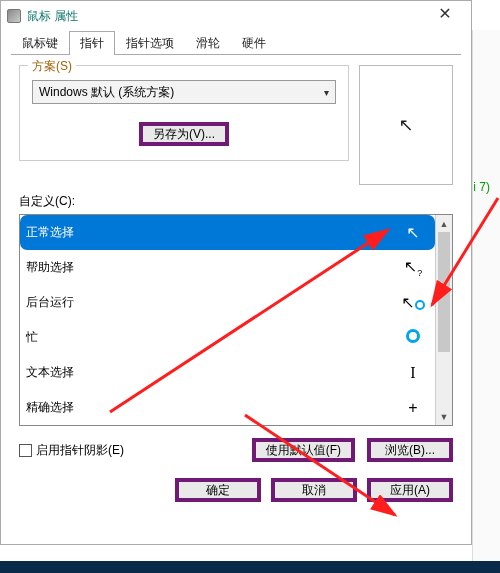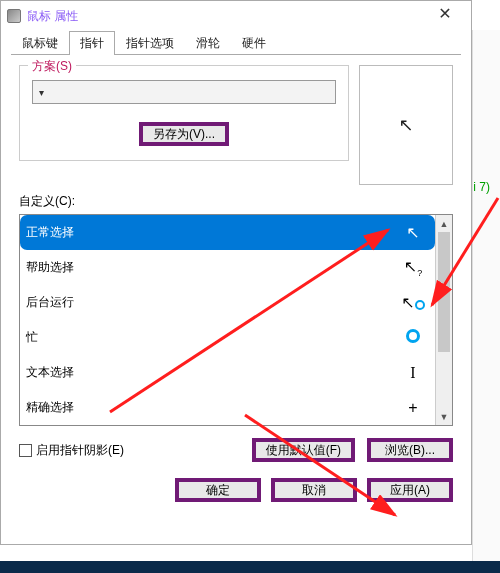--- a/index.html
+++ b/index.html
@@ -1,28 +1,28 @@
 <!DOCTYPE html>
 <html><head>
 <meta charset="utf-8">
 <style>
   * { box-sizing: border-box; font-family: "Microsoft YaHei", "Segoe UI", sans-serif; font-size: 12px; }
   body { margin: 0; background: #fff; width: 500px; height: 573px; overflow: hidden; position: relative; }
   .window { position: absolute; left: 0; top: 0; width: 472px; height: 545px; border: 1px solid #aaa; background: #fff; }
   .titlebar { height: 30px; display: flex; align-items: center; padding: 0 6px; }
   .title-ico { width: 14px; height: 14px; border: 1px solid #777; border-radius: 2px; margin-right: 6px; background: linear-gradient(135deg,#888,#ccc); }
-  .title-txt { flex: 1; font-size: 12px; color: #8b5cf6; }
+  .title-txt { flex: 1; font-size: 12px; color: #0f766e; }
   .close-btn { width: 40px; height: 28px; text-align: center; line-height: 24px; font-size: 16px; color: #333; font-weight: 200; cursor: default; }
   .tabs { display: flex; align-items: flex-end; height: 24px; padding: 0 10px; }
   .tab { padding: 3px 10px; border: 1px solid transparent; color: #222; border-bottom: none; cursor: default; }
   .tab.sel { border-color: #aaa; background: #fff; position: relative; z-index: 2; }
   .tabline { border-top: 1px solid #aaa; margin: -1px 10px 0 10px; }
   .body { padding: 10px 18px 6px 18px; }
   .group { border: 1px solid #ccc; padding: 10px 12px 14px 12px; position: relative; margin-bottom: 10px; }
-  .group-label { position: absolute; top: -8px; left: 8px; background: #fff; padding: 0 4px; color: #be185d; }
+  .group-label { position: absolute; top: -8px; left: 8px; background: #fff; padding: 0 4px; color: #a16207; }
   .scheme-row { display: flex; gap: 10px; align-items: flex-start; }
   .scheme-left { flex: 1; }
   .combo { width: 100%; height: 24px; border: 1px solid #999; display: flex; align-items: center; padding: 0 6px; justify-content: space-between; margin-top: 4px; background: #f3f3f3; }
   .combo-arrow { font-size: 10px; color: #333; }
   .btnrow { display: flex; gap: 18px; justify-content: center; margin-top: 18px; }
   .btn { height: 24px; min-width: 86px; border: 4px solid #701a75; background: #e9e9e9; display: inline-flex; align-items: center; justify-content: center; padding: 0 10px; cursor: default; }
   .btn.disabled { color: #9b9b9b; border-color: #bbb; background: #f1f1f1; }
   .preview { width: 94px; height: 120px; border: 1px solid #bbb; display: flex; align-items: center; justify-content: center; }
   .cursor-arrow { font-size: 18px; color: #222; }
   .custom-label { margin: 8px 0 4px 0; display: block; }
@@ -69,20 +69,21 @@
     <div class="tab">滑轮</div>
     <div class="tab">硬件</div>
   </div>
   <div class="tabline"></div>
 
   <div class="body">
     <div class="scheme-row">
       <div class="group scheme-left">
         <span class="group-label">方案(S)</span>
         <div class="combo">
+          <span>Windows 默认 (系统方案)</span>
           <span class="combo-arrow">▾</span>
         </div>
         <div class="btnrow">
           <div class="btn">另存为(V)...</div>
         </div>
       </div>
       <div class="preview">
         <span class="cursor-arrow">↖</span>
       </div>
     </div>

